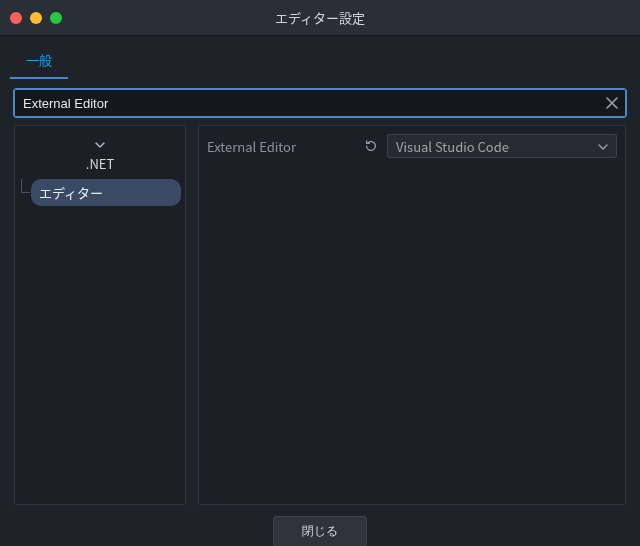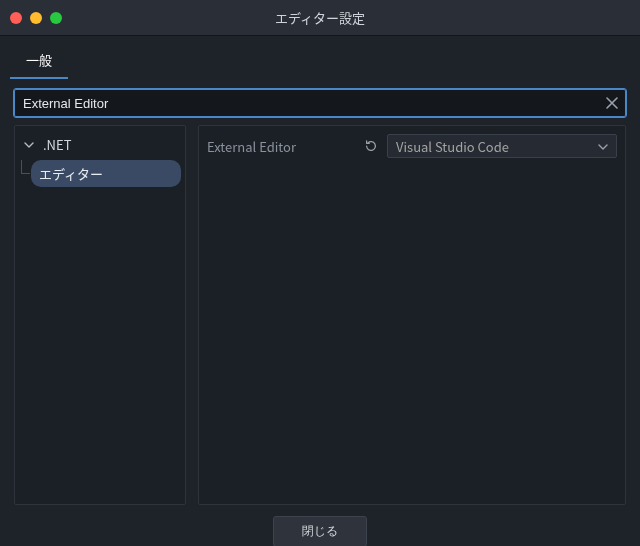--- a/index.html
+++ b/index.html
@@ -43,21 +43,21 @@
     padding: 6px 10px 0 10px;
     gap: 0;
   }
   .tab {
     padding: 8px 16px;
     color: #7d8590;
     cursor: pointer;
     border-bottom: 2px solid transparent;
   }
   .tab.active {
-    color: #ffffff;
+    color: #0ea5e9;
     border-bottom: 2px solid #4a87c7;
   }
   .searchwrap {
     margin: 10px 14px 8px 14px;
     position: relative;
   }
   .searchinput {
     width: 100%;
     height: 28px;
     background: #14171c;
@@ -86,23 +86,24 @@
   .tree {
     width: 172px;
     background: #1b1f26;
     border: 1px solid #2e333c;
     border-radius: 2px;
     padding: 6px 4px;
   }
   .tree-cat {
     display: flex;
     align-items: center;
-    gap: 8px;
+    gap: 0;
     padding: 3px 4px;
     color: #d4d8de;
+    flex-direction: column;
   }
   .tree-chevron {
     width: 12px; text-align: center;
     color: #b5bbc4;
   }
   .tree-item {
     margin: 3px 0 0 12px;
     padding: 4px 8px;
     background: #3a4a64;
     color: #e8ecf2;

